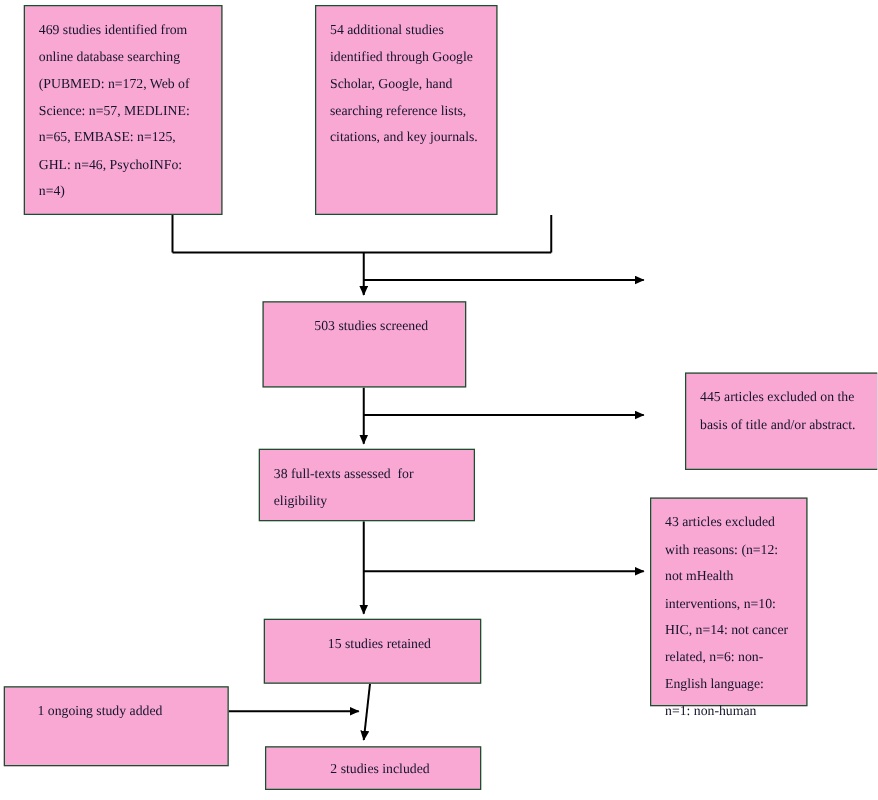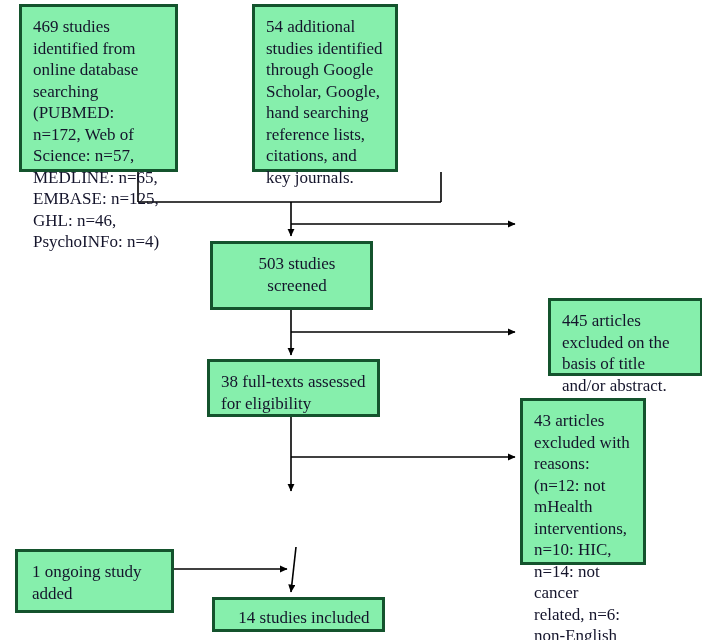--- a/index.html
+++ b/index.html
@@ -13,24 +13,24 @@
     width: 702px;
     height: 640px;
     background: #ffffff;
     overflow: hidden;
     font-family: "Liberation Serif", "DejaVu Serif", serif;
     color: #0b0b18;
   }
   .flow-box {
     position: absolute;
     box-sizing: border-box;
-    border: 3px solid #14532d;
-    background: #86efac;
+    border: 1px solid #14532d;
+    background: #f9a8d4;
     padding: 9px 11px 6px 11px;
-    font-size: 17px;
+    font-size: 11px;
     line-height: 21.5px;
     color: #14142b;
     white-space: pre-wrap;
     z-index: 2;
   }
   .flow-box.centered {
     text-align: center;
     padding-left: 17px;
     padding-right: 6px;
   }
@@ -80,23 +80,24 @@
   </svg>
 
   <div class="flow-box" style="left:19px; top:4px; width:159px; height:168px;">469 studies identified from online database searching (PUBMED: n=172, Web of Science: n=57, MEDLINE: n=65, EMBASE: n=125, GHL: n=46, PsychoINFo: n=4)</div>
 
   <div class="flow-box" style="left:252px; top:4px; width:146px; height:168px;">54 additional studies identified through Google Scholar, Google, hand searching reference lists, citations, and key journals.</div>
 
   <div class="flow-box centered" style="left:210px; top:241px; width:163px; height:69px;">503 studies screened</div>
 
   <div class="flow-box" style="left:207px; top:359px; width:173px; height:58px;">38 full-texts assessed  for eligibility</div>
 
+  <div class="flow-box centered" style="left:211px; top:495px; width:174px; height:52px;">15 studies retained</div>
 
-  <div class="flow-box centered" style="left:212px; top:597px; width:173px; height:35px; padding-top:7px;">14 studies included</div>
+  <div class="flow-box centered" style="left:212px; top:597px; width:173px; height:35px; padding-top:7px;">2 studies included</div>
 
-  <div class="flow-box" style="left:3px; top:549px; width:159px; height:64px; padding-left:14px;margin-left:12px;">1 ongoing study added</div>
+  <div class="flow-box" style="left:3px; top:549px; width:180px; height:64px; padding-left:26px;">1 ongoing study added</div>
 
 
   <div class="flow-box" style="left:520px; top:298px; width:155px; height:78px;margin-left:28px;">445 articles excluded on the basis of title and/or abstract.</div>
 
   <div class="flow-box" style="left:520px; top:398px; width:126px; height:167px;">43 articles excluded with reasons: (n=12: not mHealth interventions, n=10: HIC, n=14: not cancer related, n=6: non-English language: n=1: non-human</div>
 
 </div>
 
 </body></html>

